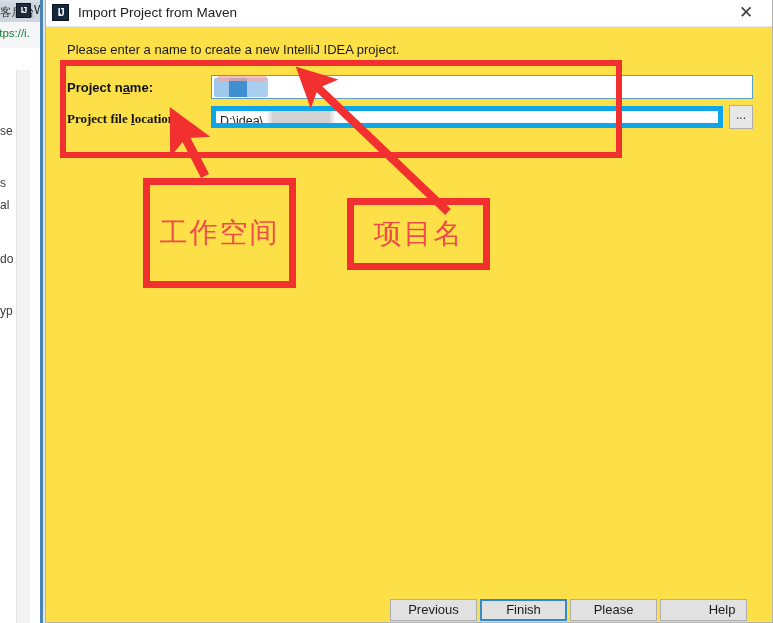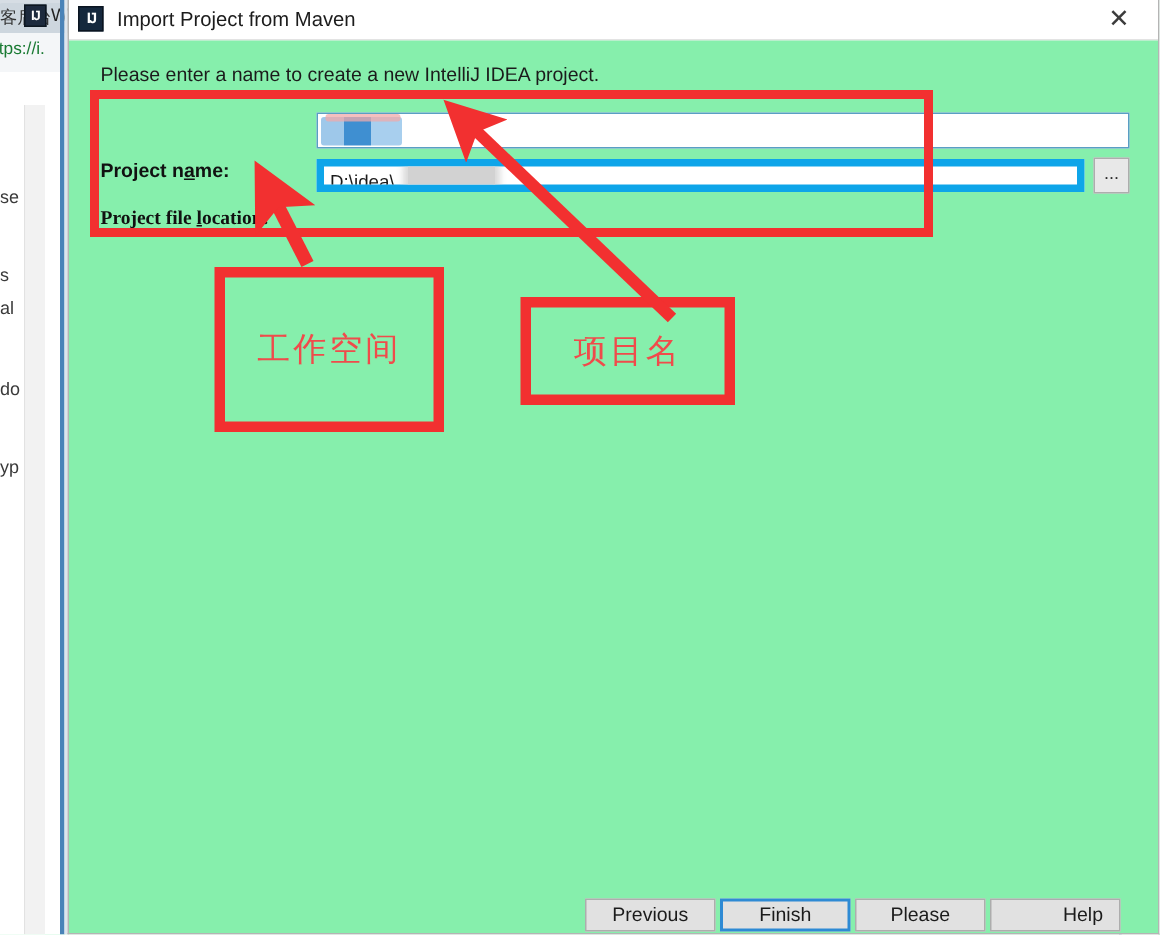--- a/index.html
+++ b/index.html
@@ -242,21 +242,21 @@
     text-align: center;
     line-height: 22px;
     cursor: pointer;
     font-family: "Liberation Sans", sans-serif;
   }
 
   .dlg-body {
     position: absolute;
     left: 0; top: 27px;
     right: 0; bottom: 0;
-    background: #86efac;
+    background: #fde047;
   }
 
   .dlg-instruction {
     position: absolute;
     left: 21px; top: 15px;
     font-size: 13px;
     color: #1b1b1b;
     white-space: nowrap;
   }
 
@@ -266,21 +266,20 @@
     left: 21px; top: 42px;
     width: 688px;
     height: 72px;
   }
   .lbl {
     position: absolute;
     font-size: 13px;
     font-weight: bold;
     color: #111;
     white-space: nowrap;
-    margin-top: 26px;
   }
   .lbl u { text-decoration: underline; }
 
   .lbl-name { left: 0px; top: 11px; }
   .lbl-loc  { left: 0px; top: 42px; font-family: Liberation Serif, serif; }
 
   .field-name {
     position: absolute;
     left: 144px; top: 6px;
     width: 542px; height: 24px;
@@ -355,21 +354,21 @@
   
   .anno-box {
     position: absolute;
     border: 7px solid #f23030;
     box-sizing: border-box;
     display: flex;
     align-items: center;
     justify-content: center;
   }
   .anno-box span {
-    font-size: 22px;
+    font-size: 28px;
     color: #f04b4b;
     font-family: "DejaVu Sans", sans-serif;
     letter-spacing: 2px;
   }
   .anno-workspace {
     left: 143px; top: 178px;
     width: 153px; height: 110px;
   }
   .anno-projname {
     left: 347px; top: 198px;

